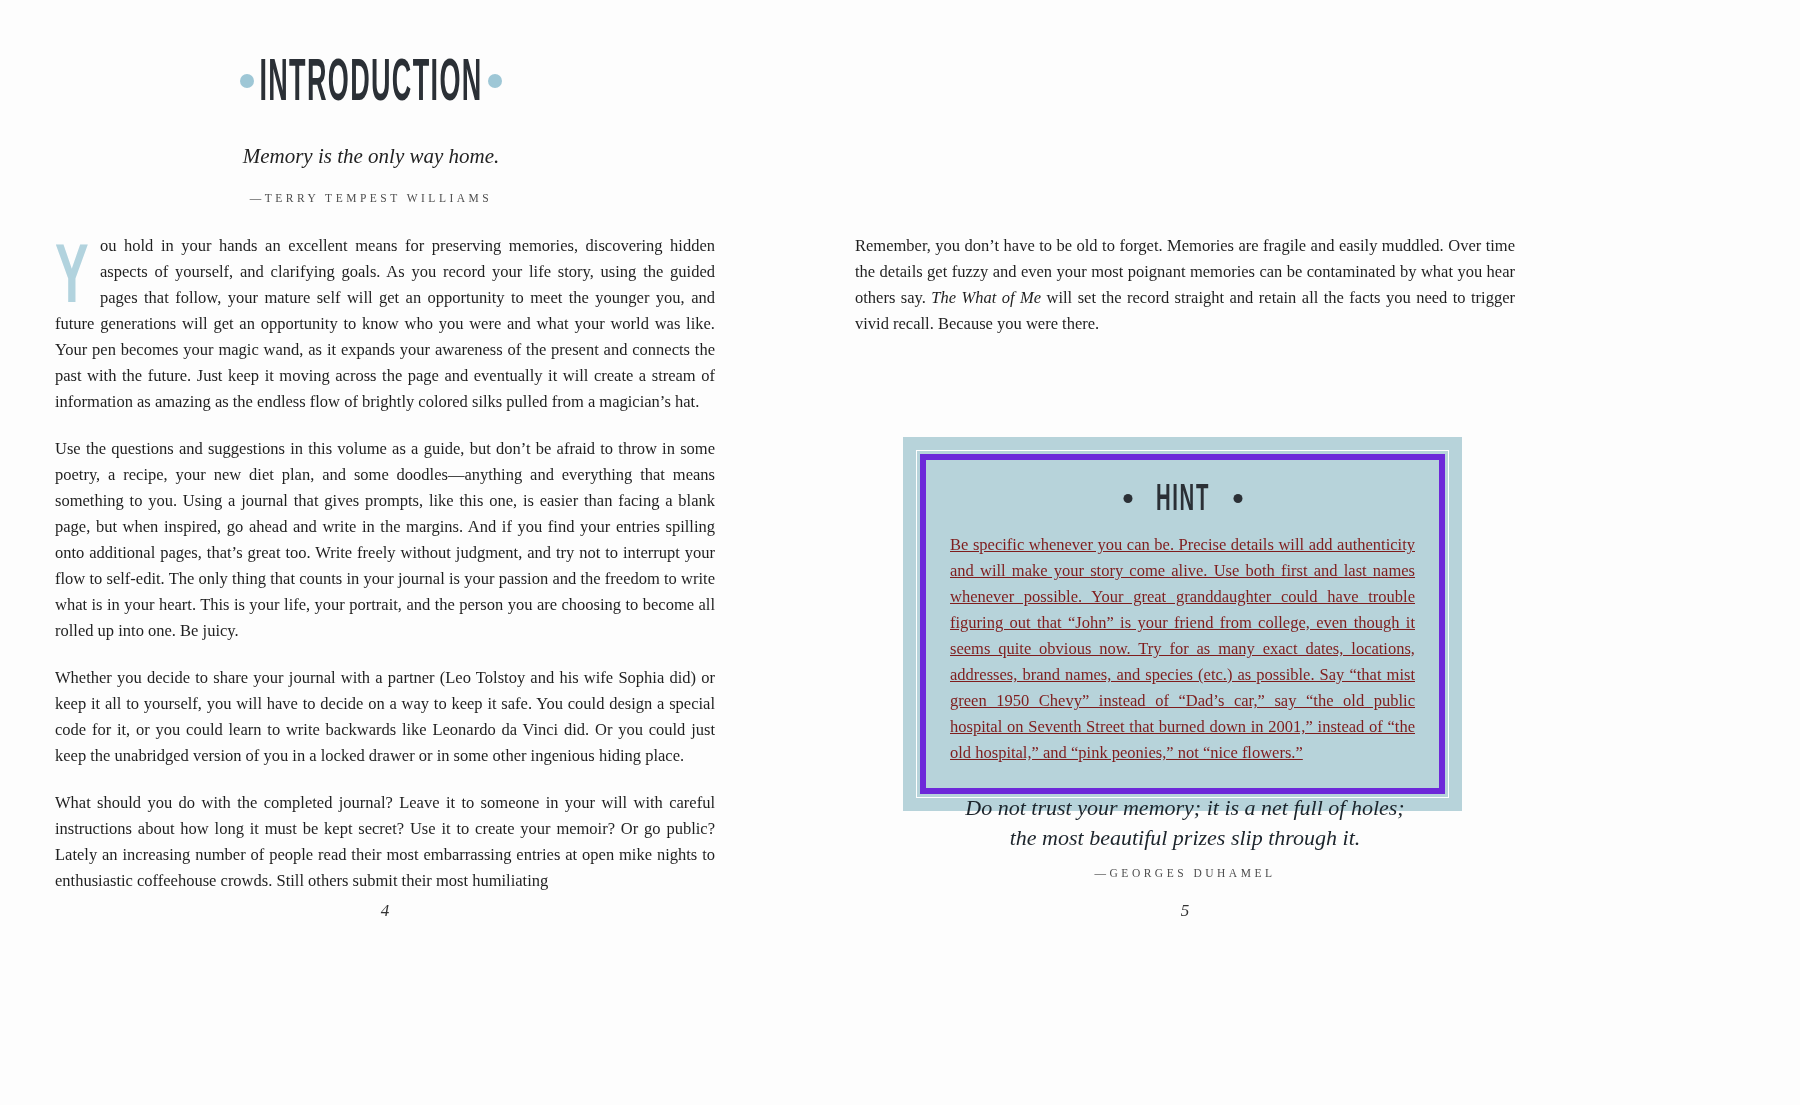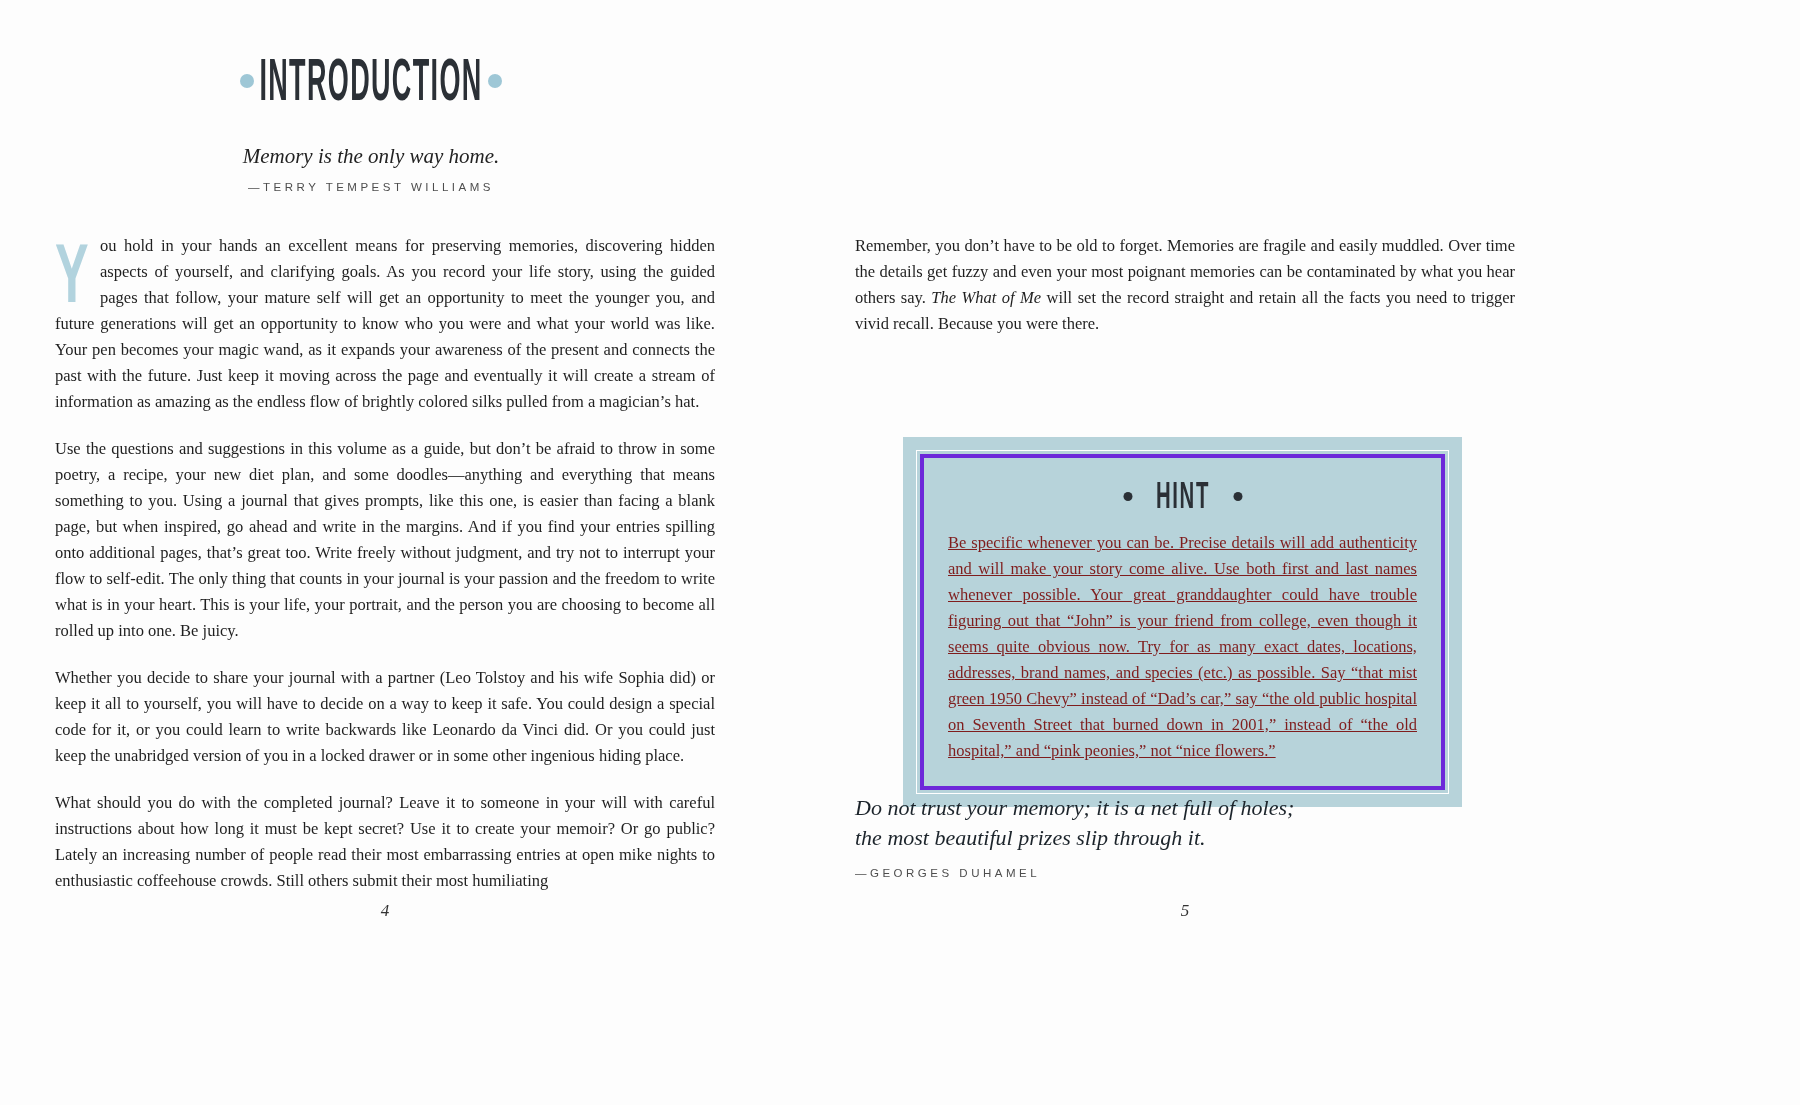--- a/index.html
+++ b/index.html
@@ -30,22 +30,22 @@
     position:absolute;top:24px;width:14px;height:14px;border-radius:50%;
     background:#9ec7d6;
   }
   .title-dot.left{left:calc(50% - 124px);transform:translateX(-50%);}
   .title-dot.right{left:calc(50% + 124px);transform:translateX(-50%);}
   .epigraph{
     margin:32px 0 0;
     font-style:italic;font-size:21px;line-height:24px;color:#222;
   }
   .attribution{
-    margin:13px 0 0;
-    font-family:Liberation Sans, sans-serif;
+    margin:24px 0 0;
+    font-family:Liberation Serif, serif;
     font-size:11.5px;letter-spacing:3.5px;color:#4d4d4d;
   }
 
   
   .left-body{position:absolute;top:233px;left:55px;width:660px;}
   .right-body{position:absolute;top:233px;left:855px;width:660px;}
   .body-par{
     margin:0 0 21px;
     font-size:16.5px;line-height:26px;
     text-align:justify;
@@ -63,21 +63,21 @@
     color:#b2d3de;
   }
 
   
   .hint-box{
     position:absolute;top:437px;left:903px;width:559px;min-height:329px;
     background:#b7d3da;
     padding:13px;box-sizing:border-box;
   }
   .hint-frame{border:1px solid #ffffff;padding:3px;height:100%;box-sizing:border-box;}
-  .hint-inner{border:4px solid #6d28d9;box-sizing:border-box;padding:18px 24px 22px;}
+  .hint-inner{border:6px solid #6d28d9;box-sizing:border-box;padding:18px 24px 22px;}
   .hint-title{position:relative;height:44px;margin:0 0 10px;}
   .hint-title-text{
     position:absolute;left:50%;top:0;
     transform:translateX(-50%) scaleX(0.55);
     transform-origin:center;
     white-space:nowrap;
     font-family:"Liberation Sans", sans-serif;
     font-weight:700;font-size:37px;line-height:40px;letter-spacing:3px;
     color:#2b3036;
   }
@@ -89,21 +89,21 @@
   .hint-dot.right{left:calc(50% + 55px);transform:translateX(-50%);}
   .hint-body{
     margin:0;
     font-size:16.5px;line-height:26px;
     text-align:justify;
     color:#7f1d1d;
     text-decoration:underline;
   }
 
   
-  .closing-quote{position:absolute;top:793px;left:855px;width:660px;text-align:left;}
+  .closing-quote{position:absolute;top:793px;left:855px;width:660px;text-align:center;}
   .quote-line{
     margin:0;
     font-style:italic;font-size:22px;line-height:30px;color:#1c242b;
   }
   .closing-quote .attribution{margin-top:14px;}
 
   
   .pagenum{
     position:absolute;top:901px;width:660px;text-align:center;
     font-style:italic;font-size:17px;color:#333;

